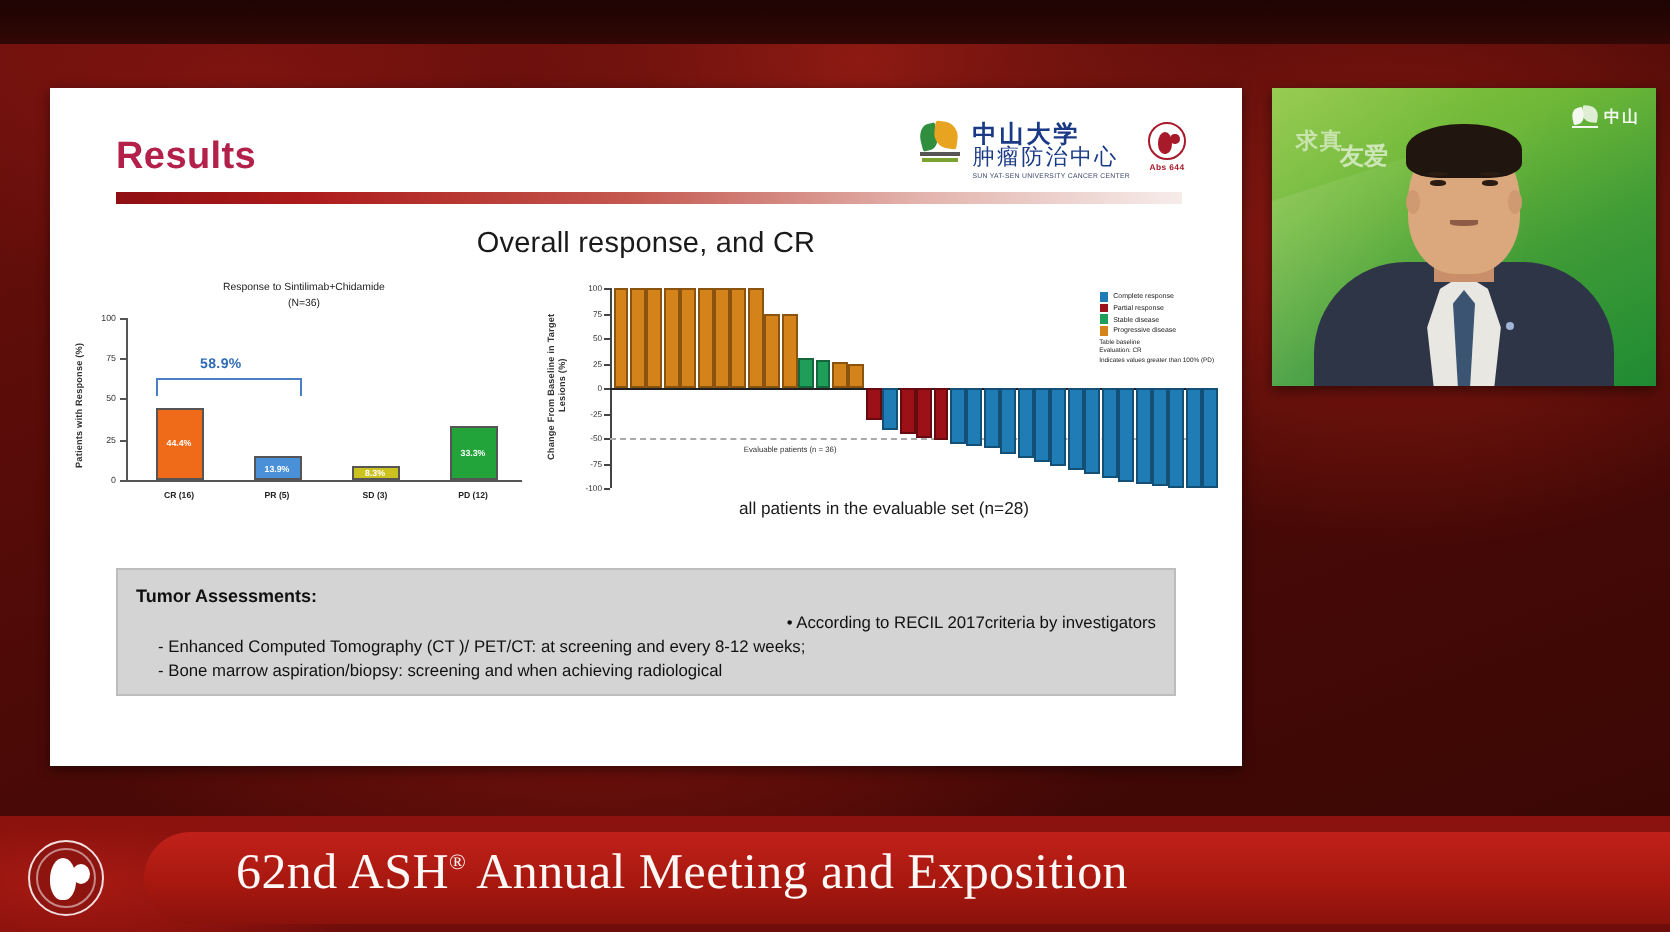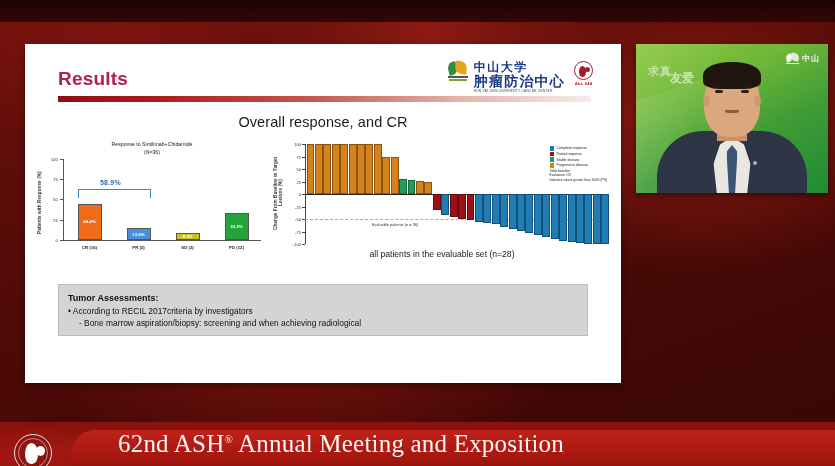--- a/index.html
+++ b/index.html
@@ -37,21 +37,21 @@
   }
   .logo-row { position: absolute; right: 28px; top: 17px; display: flex; align-items: flex-start; gap: 6px; }
   .syscc-mark { width: 20px; height: 21px; position: relative; }
   .syscc-mark i { position:absolute; display:block; }
   .syscc-mark .lf { left:0; top:1px; width:9px; height:13px; background:#2f8f3e; border-radius: 60% 10% 60% 10%; transform: rotate(-14deg); }
   .syscc-mark .rf { left:7px; top:0px; width:12px; height:13px; background:#e8a320; border-radius: 10% 60% 10% 60%; transform: rotate(8deg); }
   .syscc-mark .bar { left:0; top:15px; width:20px; height:2px; background:#2f8f3e; }
   .syscc-mark .bar2 { left:1px; top:18px; width:18px; height:1.5px; background:#7aa32f; }
   .cn-block { line-height: 1; }
   .cn-big { font-size: 12px; font-weight: bold; color: #1b3a86; letter-spacing: 1.5px; }
-  .cn-mid { font-size: 14px; font-weight: bold; color: #1b3a86; letter-spacing: 1.2px; margin-top: 1px; }
+  .cn-mid { font-size: 11px; font-weight: normal; color: #1b3a86; letter-spacing: 1.2px; margin-top: 1px; }
   .cn-small { font-size: 3.4px; color: #3c4a6b; letter-spacing: .15px; margin-top: 1.5px; white-space: nowrap; }
   .ash-badge { text-align: center; margin-left: 3px; }
   .ash-circle {
     width: 19px; height: 19px; border-radius: 50%;
     border: 1.3px solid #a8192a; background: #fff;
     position: relative; margin: 0 auto;
   }
   .ash-circle::before {
     content:""; position:absolute; left:4px; top:3.5px;
     width:7px; height:11px; border-radius:50% 50% 45% 45%;
@@ -135,21 +135,21 @@
     margin-top:5px; padding: 0 6px;
   }
 
   
   .tumor-box {
     position:absolute; left:33px; right:33px; top:240px;
     background:#d4d4d4; border:1px solid #bdbdbd;
     padding:8px 9px 7px 9px;
   }
   .tb-title { font-size:9px; font-weight:bold; color:#111; }
-  .tb-li { font-size:8.4px; color:#111; margin-top:2.5px; }
+  .tb-li { font-size:8.4px; color:#111; margin-top:2.5px;text-align:right; }
   .tb-sub { font-size:8.4px; color:#111; margin-top:2px; padding-left:11px; }
 
   
   .slide-foot {
     position:absolute; left:0; right:0; bottom:0; height:42px;
     background:#ffffff; border-top:1px solid #e2e2e2;
     display:flex; align-items:center; padding-left:34px;
   }
   .foot-mark {
     width:17px; height:17px; border-radius:50%;
@@ -223,21 +223,21 @@
   .p-earL{left:46px;} .p-earR{right:46px;}
   .p-eyeL,.p-eyeR{position:absolute;bottom:100px;width:8px;height:3px;background:#2a1c12;border-radius:40%;}
   .p-eyeL{left:58px;} .p-eyeR{right:58px;}
   .p-brL,.p-brR{position:absolute;bottom:105px;width:10px;height:2px;background:#2a1c12;border-radius:40%;}
   .p-brL{left:57px;} .p-brR{right:57px;}
   .p-mouth{position:absolute;left:50%;bottom:80px;transform:translateX(-50%);width:14px;height:3px;background:#8e5b47;border-radius:0 0 40% 40%;}
   .p-pin{position:absolute;right:50px;bottom:28px;width:4px;height:4px;border-radius:50%;background:#9fb4d6;}
 
   
   .banner {
-    position:absolute; left:0; right:0; bottom:0; height:44px;
+    position:absolute; left:0; right:0; bottom:0; height:58px;
     background: linear-gradient(180deg,#8d120f 0%, #6e0d0a 100%);
     overflow:hidden;
   }
   .banner-sheen {
     position:absolute; left:72px; right:0; top:8px; height:46px;
     background: linear-gradient(180deg,#c0211a 0%, #a8180f 55%, #8a120c 100%);
     border-radius: 28px 0 0 28px;
   }
   .banner-swoosh {
     position:absolute; left:0px; top:-12px; width:190px; height:90px;
@@ -518,20 +518,21 @@
 
         <div class="wf-caption">
           <div>all patients in the evaluable set (n=28)</div>
         </div>
       </div>
     </div>
 
     <div class="tumor-box">
       <div class="tb-title">Tumor Assessments:</div>
       <div class="tb-li">• According to RECIL 2017criteria by investigators</div>
+      <div class="tb-sub">- Enhanced Computed Tomography (CT )/ PET/CT: at screening and every 8-12 weeks;</div>
       <div class="tb-sub">- Bone marrow aspiration/biopsy: screening and when achieving radiological</div>
     </div>
 
   </div>
 
   <div class="video">
     <div class="vbg"></div>
     <div class="v-cn">求真</div>
     <div class="v-cn2">友爱</div>
     <div class="v-logo">

